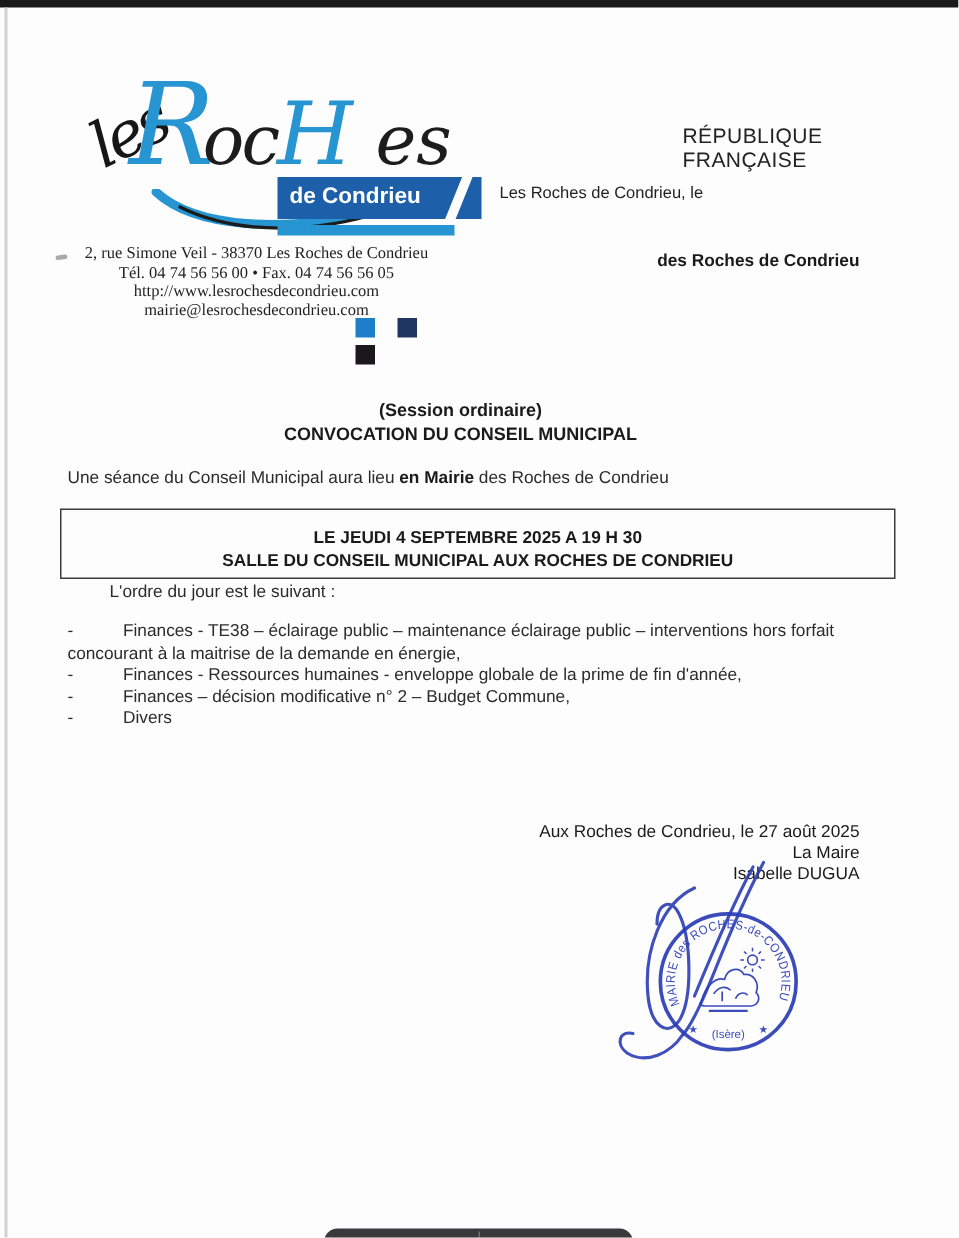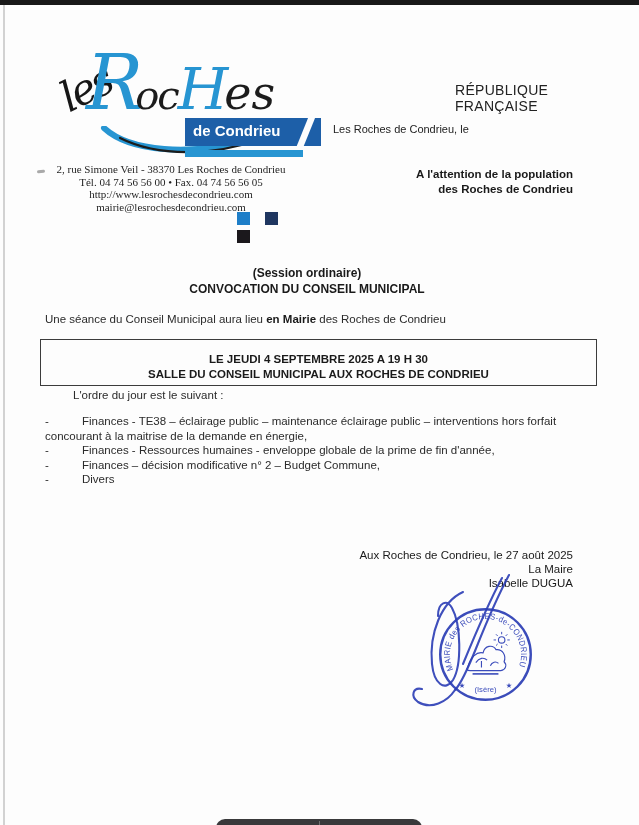--- a/index.html
+++ b/index.html
@@ -21,23 +21,23 @@
   
   .logo { left: 60px; top: 50px; width: 260px; height: 115px; }
   .logo-les {
     position: absolute; left: 0px; top: 14px;
     font-family: "DejaVu Serif", serif; font-style: italic;
     font-size: 42px; color: #161616; transform: rotate(-26deg);
     letter-spacing: -3px;
   }
   .logo-word { position: absolute; left: 26px; top: -12px; white-space: nowrap; font-family: "DejaVu Serif", serif; font-style: italic; }
   .logo-word .gR  { font-size: 76px; color: #2795d2; letter-spacing: -8px; }
-  .logo-word .gOc { font-size: 40px; color: #1c1c1c; letter-spacing: -2px; text-align: center; }
+  .logo-word .gOc { font-size: 46px; color: #1c1c1c; letter-spacing: -2px; text-align: center; }
   .logo-word .gH  { font-size: 58px; color: #2795d2; letter-spacing: -4px; }
-  .logo-word .gEs { font-size: 46px; color: #1c1c1c; }
+  .logo-word .gEs { font-size: 46px; color: #1c1c1c; margin-left: 19px; }
   .logo-swash { position: absolute; left: 40px; top: 76px; }
   .logo-box {
     position: absolute; left: 125px; top: 68px; width: 136px; height: 28px;
     background: #1d5fa8; overflow: hidden;
   }
   .logo-box-label {
     position: absolute; left: 8px; top: 4px;
     color: #ffffff; font-weight: bold; font-size: 15px;
     font-family: "Liberation Sans", sans-serif;
   }
@@ -117,21 +117,20 @@
 
 <div class="abs squares">
   <span class="square" style="background:#1e7ec8"></span>
   <span class="square" style="background:#1f3660"></span>
   <span class="square" style="background:#1b181c"></span>
 </div>
 
 <div class="abs republique">RÉPUBLIQUE FRANÇAISE</div>
 <div class="abs place-line">Les Roches de Condrieu, le</div>
 <div class="abs attention">
-  <div>A l'attention de la population</div>
   <div>des Roches de Condrieu</div>
 </div>
 
 <div class="abs doc-title">
   <div>(Session ordinaire)</div>
   <div>CONVOCATION DU CONSEIL MUNICIPAL</div>
 </div>
 
 <div class="abs intro"><span>Une séance du Conseil Municipal aura lieu </span><b>en Mairie</b><span> des Roches de Condrieu</span></div>
 

